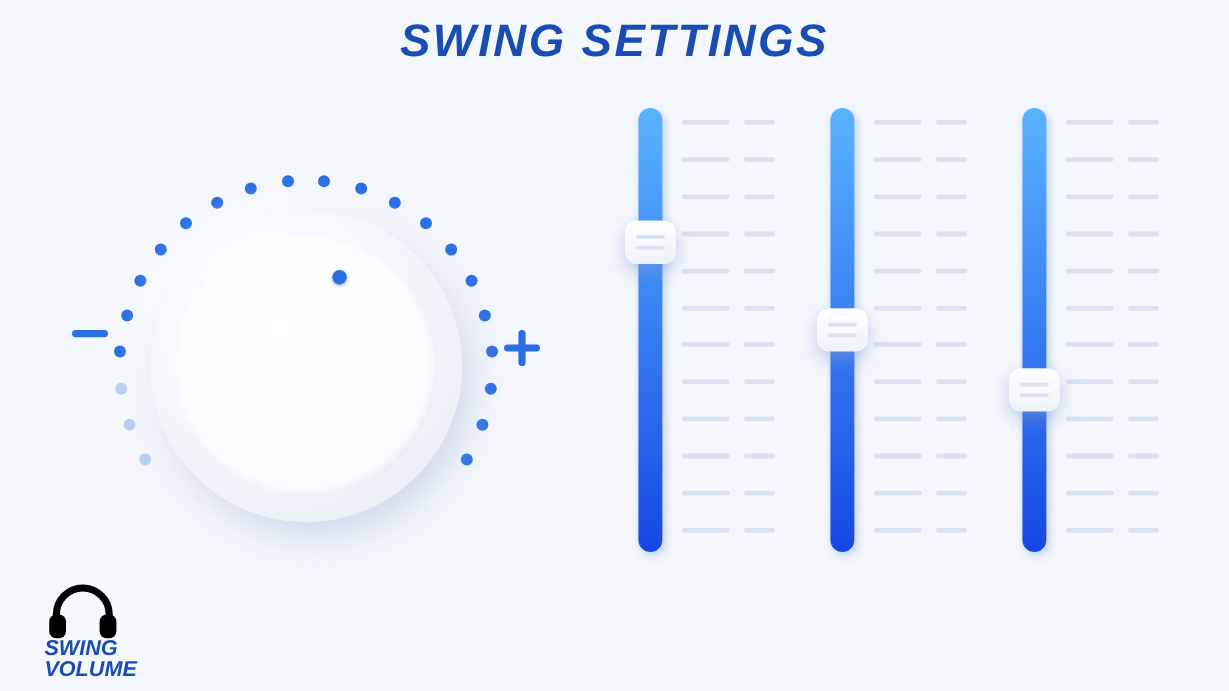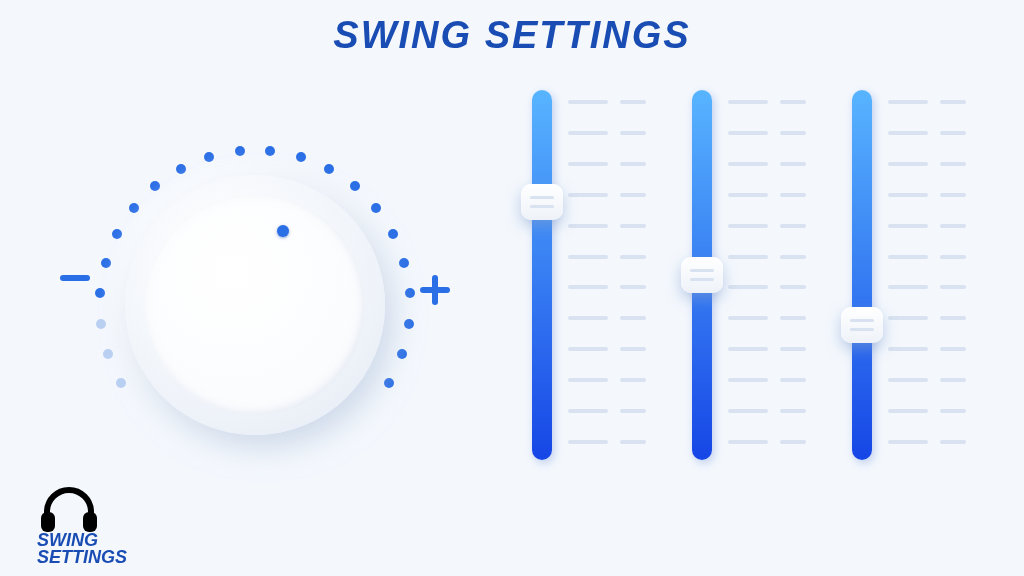--- a/index.html
+++ b/index.html
@@ -383,14 +383,14 @@
     </div>
   </div>
 
 <div class="logo">
   <svg width="64" height="46" viewBox="0 0 64 46">
     <path d="M10 40 V26 a22 22 0 0 1 44 0 V40" fill="none" stroke="#000" stroke-width="6" stroke-linecap="round"></path>
     <rect x="4" y="26" width="14" height="20" rx="6" fill="#000"></rect>
     <rect x="46" y="26" width="14" height="20" rx="6" fill="#000"></rect>
   </svg>
   <div class="logo-text">SWING</div>
-  <div class="logo-text">SETTINGS</div>
+  <div class="logo-text">VOLUME</div>
 </div>
 
 </body></html>

